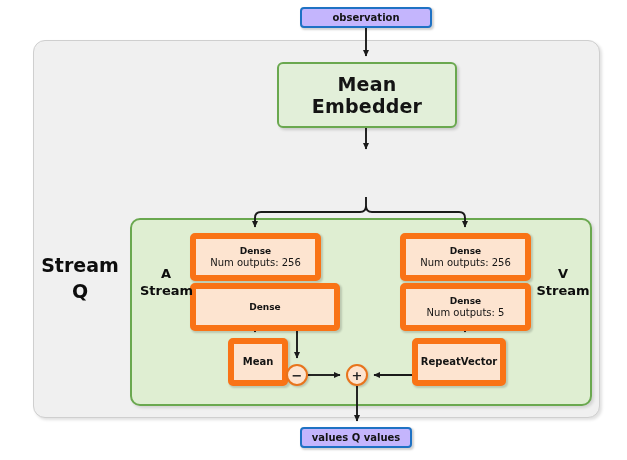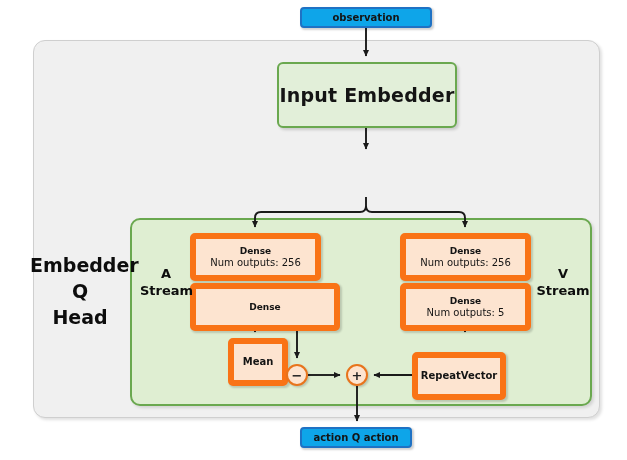--- a/index.html
+++ b/index.html
@@ -22,21 +22,21 @@
   }
   
   .inner-container{
     left:130px;top:218px;width:462px;height:188px;
     background:#dfeed2;border:2px solid #6aa84f;border-radius:10px;
     box-shadow:2px 2px 3px rgba(0,0,0,0.12);
   }
 
   
   .io-box{
-    background:#0ea5e9;border:2px solid #1f72c4;border-radius:4px;
+    background:#c4b5fd;border:2px solid #1f72c4;border-radius:4px;
     font-size:10px;font-weight:bold;color:#141414;
     box-shadow:1.5px 1.5px 2px rgba(0,0,0,0.18);
   }
   .io-observation{left:300px;top:7px;width:132px;height:21px;}
   .io-output{left:300px;top:427px;width:112px;height:21px;}
 
   
   .mod-box{
     background:#e2efd9;border:2px solid #6aa84f;border-radius:6px;
     font-size:19px;font-weight:bold;color:#141414;letter-spacing:0.2px;
@@ -51,21 +51,21 @@
     color:#141414;box-shadow:1.5px 1.5px 2px rgba(0,0,0,0.16);
     padding:18px 4px;
   }
   .layer-title{font-size:9px;font-weight:bold;line-height:12px;}
   .layer-sub{font-size:10px;font-weight:normal;line-height:12px;}
   .a-dense1{left:190px;top:233px;width:131px;height:35px;}
   .a-dense2{left:190px;top:283px;width:150px;height:35px;}
   .v-dense1{left:400px;top:233px;width:131px;height:35px;}
   .v-dense2{left:400px;top:283px;width:131px;height:35px;}
   .mean-box{left:228px;top:338px;width:60px;height:14px;}
-  .repeat-box{left:412px;top:352px;width:94px;height:23px;align-items:center;}
+  .repeat-box{left:412px;top:338px;width:94px;height:23px;align-items:center;}
   .single-line{font-size:10px;font-weight:bold;line-height:14px;}
 
   
   .op-circle{
     width:22px;height:22px;border-radius:50%;
     background:#fde4d0;border:2px solid #e8741c;
     font-size:13px;font-weight:bold;color:#222;line-height:1;
     box-shadow:1.5px 1.5px 2px rgba(0,0,0,0.16);
   }
   .op-minus{left:286px;top:364px;}
@@ -123,25 +123,25 @@
 
       <path d="M357,386 L357,421" marker-end="url(#arrow)"></path>
     </g>
   </svg>
 
   <div class="node io-box io-observation">
     <span>observation</span>
   </div>
 
   <div class="node io-box io-output">
-    <span>action Q action</span>
+    <span>values Q values</span>
   </div>
 
   <div class="node mod-box mod-embedder">
-    <span>Input Embedder</span>
+    <span>Mean Embedder</span>
   </div>
 
 
   <div class="node layer-box a-dense1">
     <span class="layer-title">Dense</span>
     <span class="layer-sub">Num outputs: 256</span>
   </div>
 
   <div class="node layer-box a-dense2">
     <span class="layer-title">Dense</span>
@@ -167,22 +167,21 @@
 
   <div class="node op-circle op-minus">
     <span>−</span>
   </div>
 
   <div class="node op-circle op-plus">
     <span>+</span>
   </div>
 
   <div class="label label-head">
-    <span class="lbl-line">Embedder Q</span>
-    <span class="lbl-line">Head</span>
+    <span class="lbl-line">Stream Q</span>
   </div>
 
   <div class="label label-a">
     <span class="lbl-line">A</span>
     <span class="lbl-line">Stream</span>
   </div>
 
   <div class="label label-v">
     <span class="lbl-line">V</span>
     <span class="lbl-line">Stream</span>

